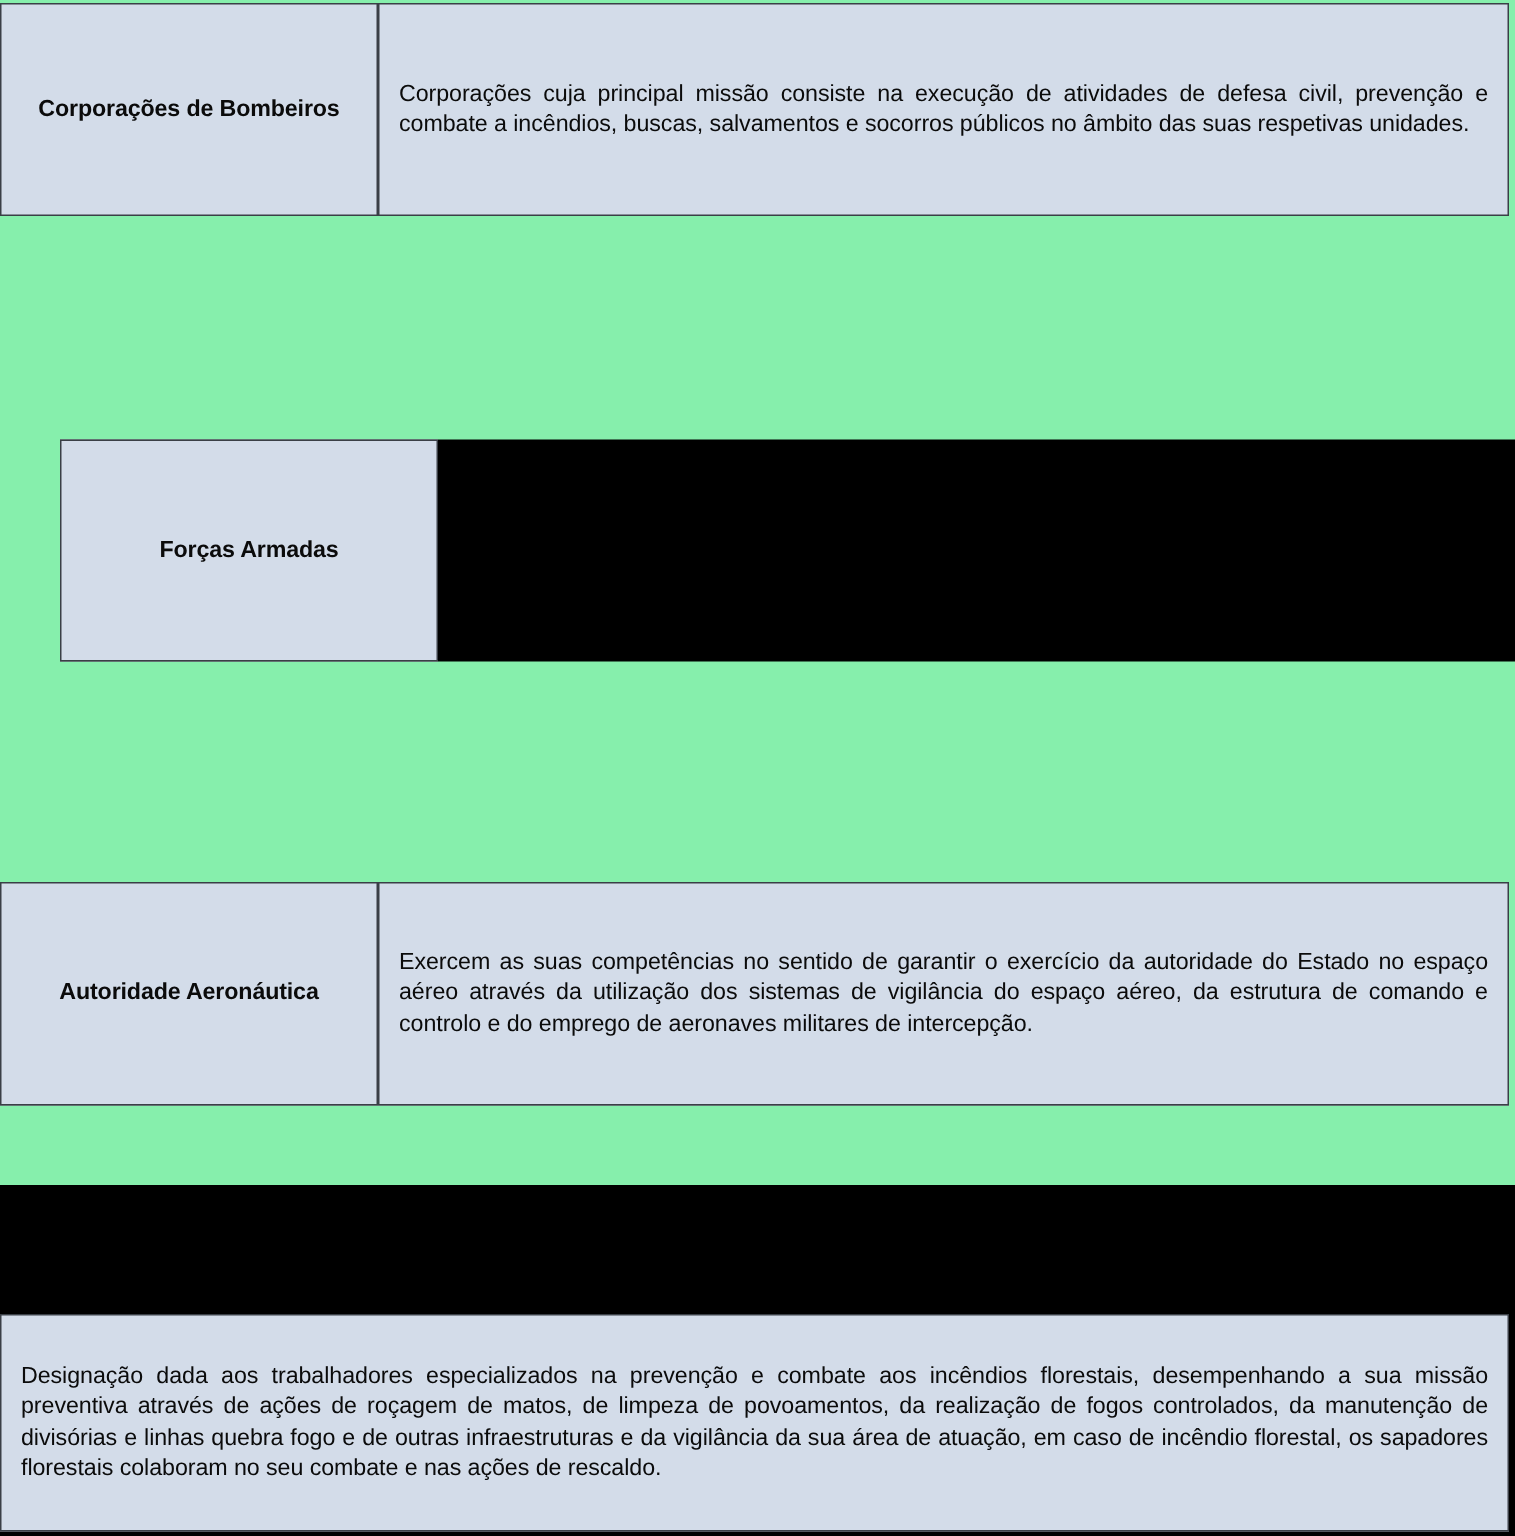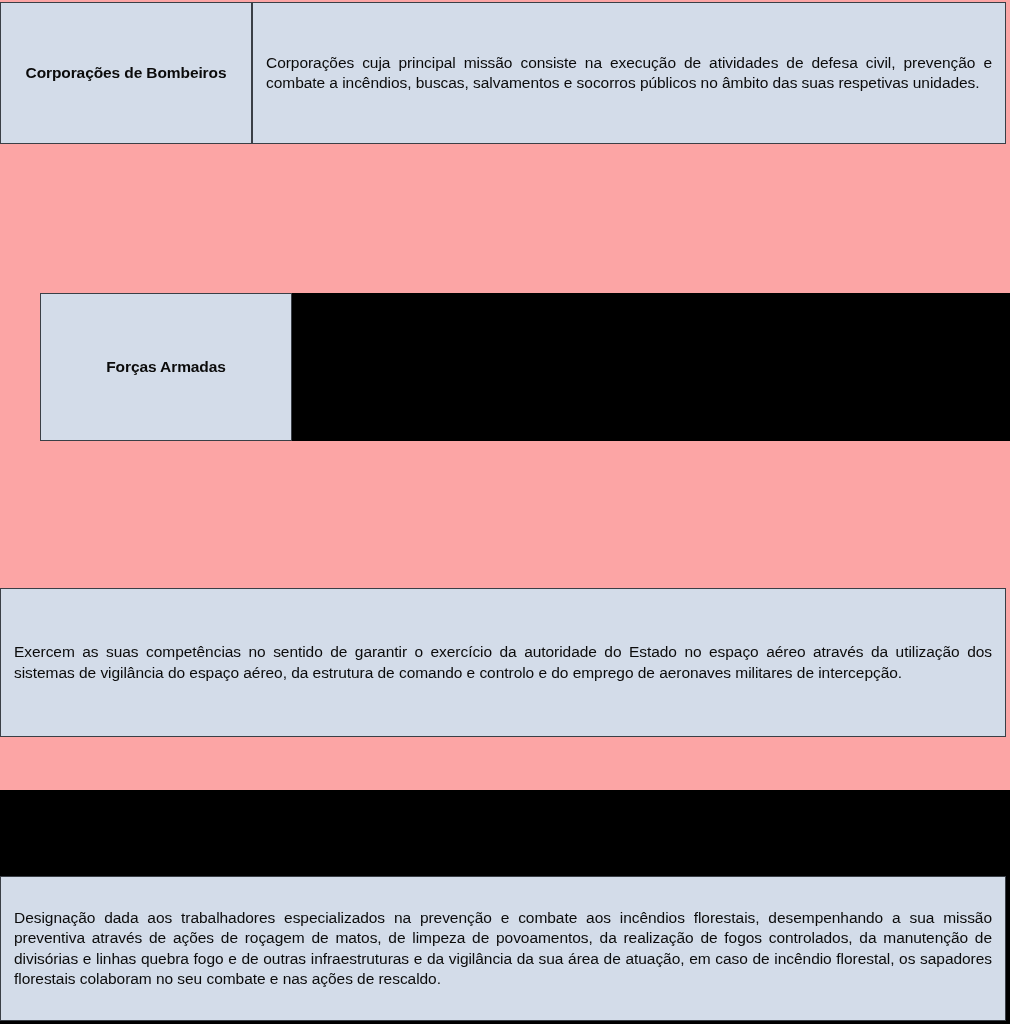--- a/index.html
+++ b/index.html
@@ -12,21 +12,21 @@
     height: 1024px;
     overflow: hidden;
     font-family: "Liberation Sans", sans-serif;
     -webkit-font-smoothing: none;
   }
 
   #page {
     position: relative;
     width: 1010px;
     height: 790px;
-    background: #fca5a5;
+    background: #86efac;
   }
 
   .table-block {
     position: absolute;
     left: 0;
     width: 1006px;
     box-sizing: border-box;
     background: #000000;
     display: flex;
     align-items: stretch;
@@ -95,20 +95,23 @@
     </div>
   </div>
 
   <div class="table-block" id="block-1">
     <div class="cell cell-term">
       <span class="term-text">Forças Armadas</span>
     </div>
   </div>
 
   <div class="table-block" id="block-2">
+    <div class="cell cell-term">
+      <span class="term-text">Autoridade Aeronáutica</span>
+    </div>
     <div class="cell cell-def">
       <span class="def-text">Exercem as suas competências no sentido de garantir o exercício da autoridade do Estado no espaço aéreo através da utilização dos sistemas de vigilância do espaço aéreo, da estrutura de comando e controlo e do emprego de aeronaves militares de intercepção.</span>
     </div>
   </div>
 
   <div class="table-block" id="block-3">
     <div class="cell cell-def">
       <span class="def-text">Designação dada aos trabalhadores especializados na prevenção e combate aos incêndios florestais, desempenhando a sua missão preventiva através de ações de roçagem de matos, de limpeza de povoamentos, da realização de fogos controlados, da manutenção de divisórias e linhas quebra fogo e de outras infraestruturas e da vigilância da sua área de atuação, em caso de incêndio florestal, os sapadores florestais colaboram no seu combate e nas ações de rescaldo.</span>
     </div>
   </div>

